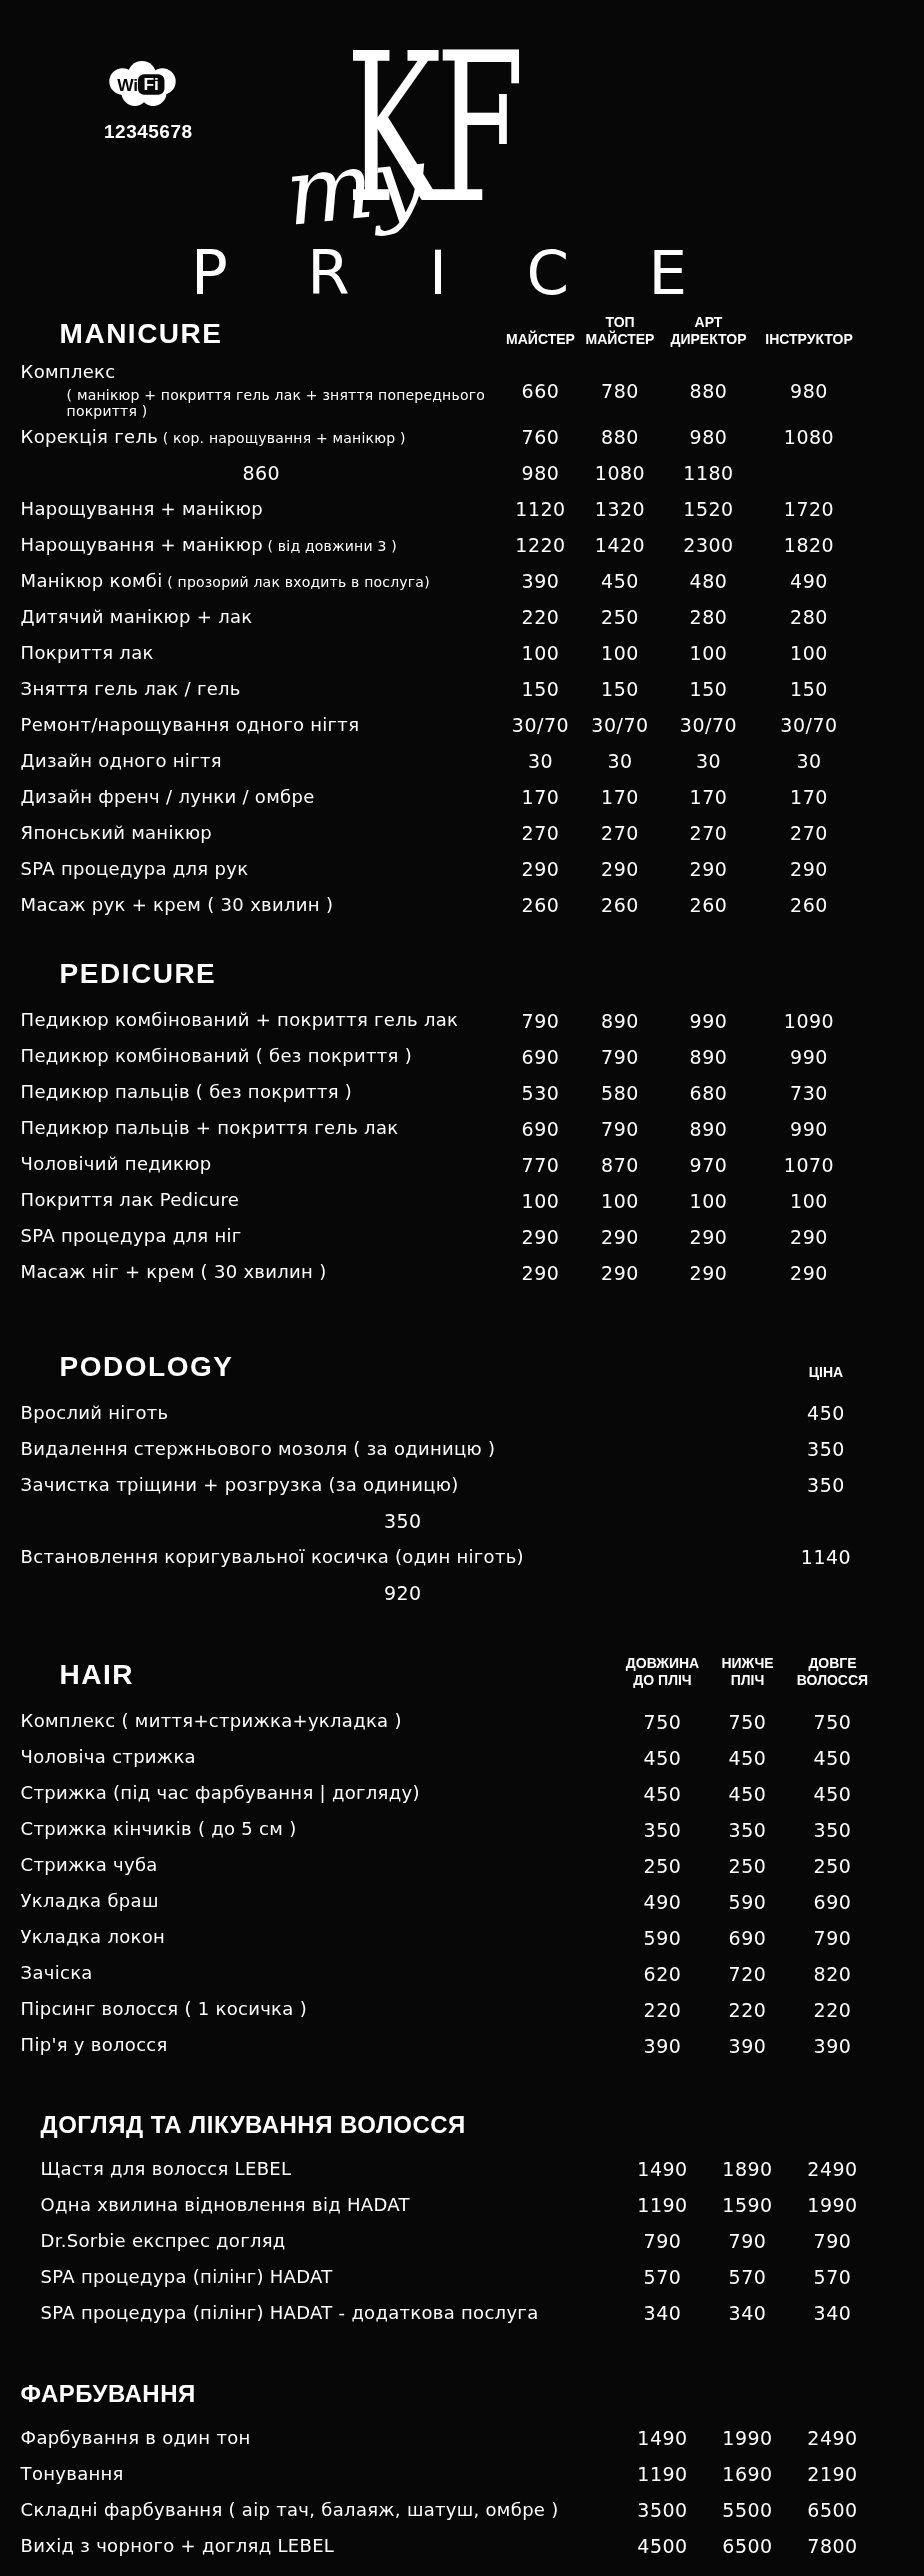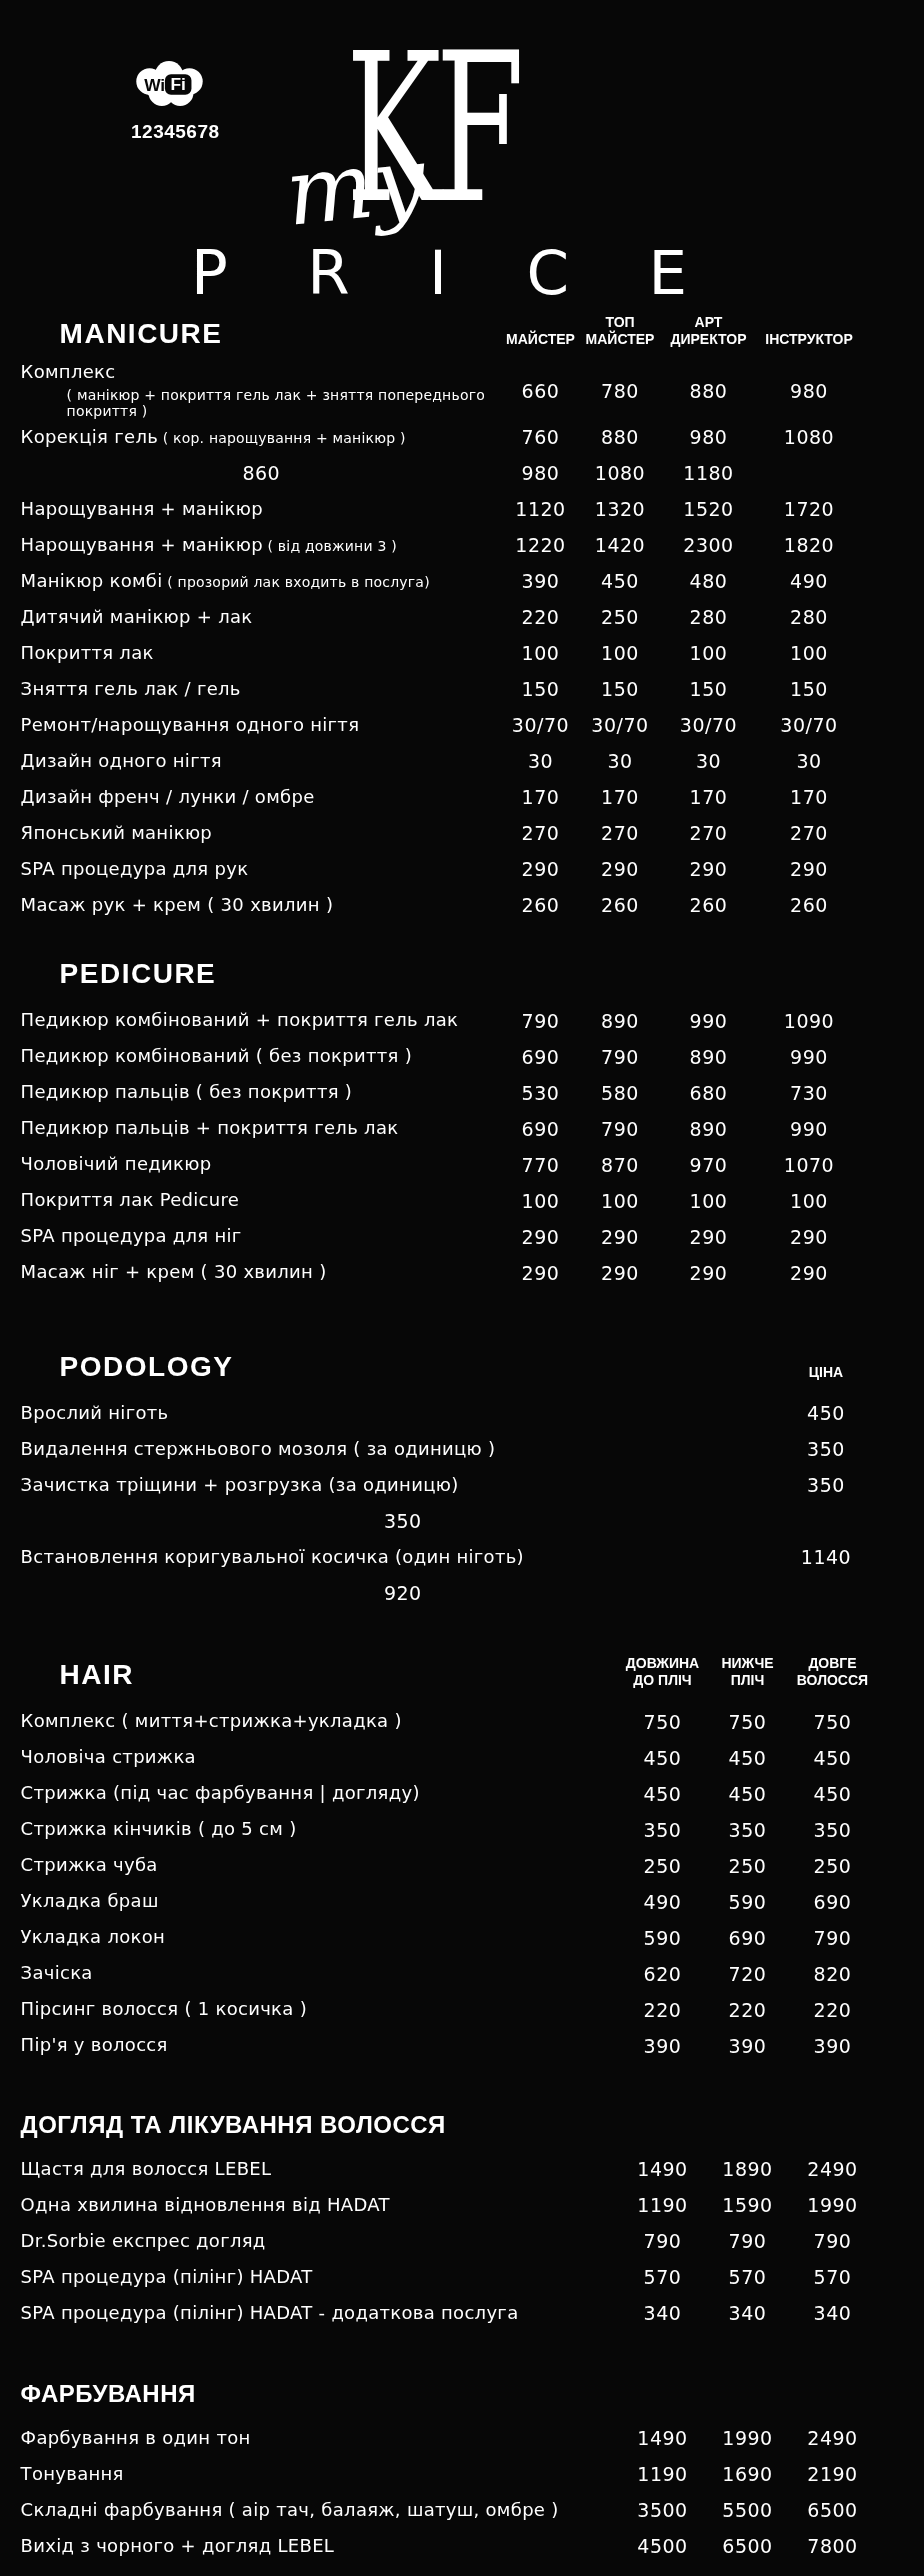--- a/index.html
+++ b/index.html
@@ -9,21 +9,21 @@
     width:924px;
     min-height:3945px;
     margin:0 auto;
     background:#070707;
     color:#fff;
     font-family:"DejaVu Sans", sans-serif;
     overflow:hidden;
   }
   
   header{position:relative;height:301px;}
-  .wifi{position:absolute;left:131px;top:61px;width:77px;text-align:right;}
+  .wifi{position:absolute;left:104px;top:61px;width:77px;text-align:right;}
   .wifi-cloud{position:relative;width:76px;height:47px;margin:0 auto;}
   .wifi-cloud svg{display:block;}
   .wifi-pass{margin-top:13px;font-family:"Liberation Sans",sans-serif;font-weight:bold;font-size:19px;letter-spacing:0.5px;}
   .logo{position:absolute;left:0;right:0;top:0;text-align:center;}
   .logo-art{position:relative;display:inline-block;width:340px;height:192px;margin-top:49px;}
   .kf{
     position:absolute;left:54px;top:0;
     font-family:"DejaVu Serif",serif;font-size:206px;line-height:0.78;
     letter-spacing:-9.3px;transform:scaleX(.62);transform-origin:left top;
   }
@@ -54,21 +54,21 @@
     font-size:14px;line-height:1.22;text-align:center;white-space:pre-line;
   }
   .row{min-height:36px;}
   .lbl{font-size:18px;line-height:1.15;letter-spacing:0.3px;}
   .note{font-size:14px;letter-spacing:0.2px;}
   .note-block{font-size:14px;margin-top:4.1px;letter-spacing:0.2px;margin-left:46px;}
   .price{font-size:19px;text-align:center;letter-spacing:0.5px;}
   [data-name="section-pedicure"]{margin-top:18px;}
   [data-name="section-podology"]{margin-top:28px;}
   [data-name="section-hair"]{margin-top:31px;}
-  [data-name="section-hair-care"]{margin-top:26px;}
+  [data-name="section-hair-care"]{margin-top:26px;padding-left:20px;}
   [data-name="section-coloring"]{margin-top:28px;}
   [data-name="section-brow-bar"] .sec-head,[data-name="section-make-up"] .sec-head,
   [data-name="section-podology"] .sec-head{min-height:62px;}
 </style>
 </head>
 <body>
 
 <div class="page" data-name="price-poster">
 
   <header data-name="header">

